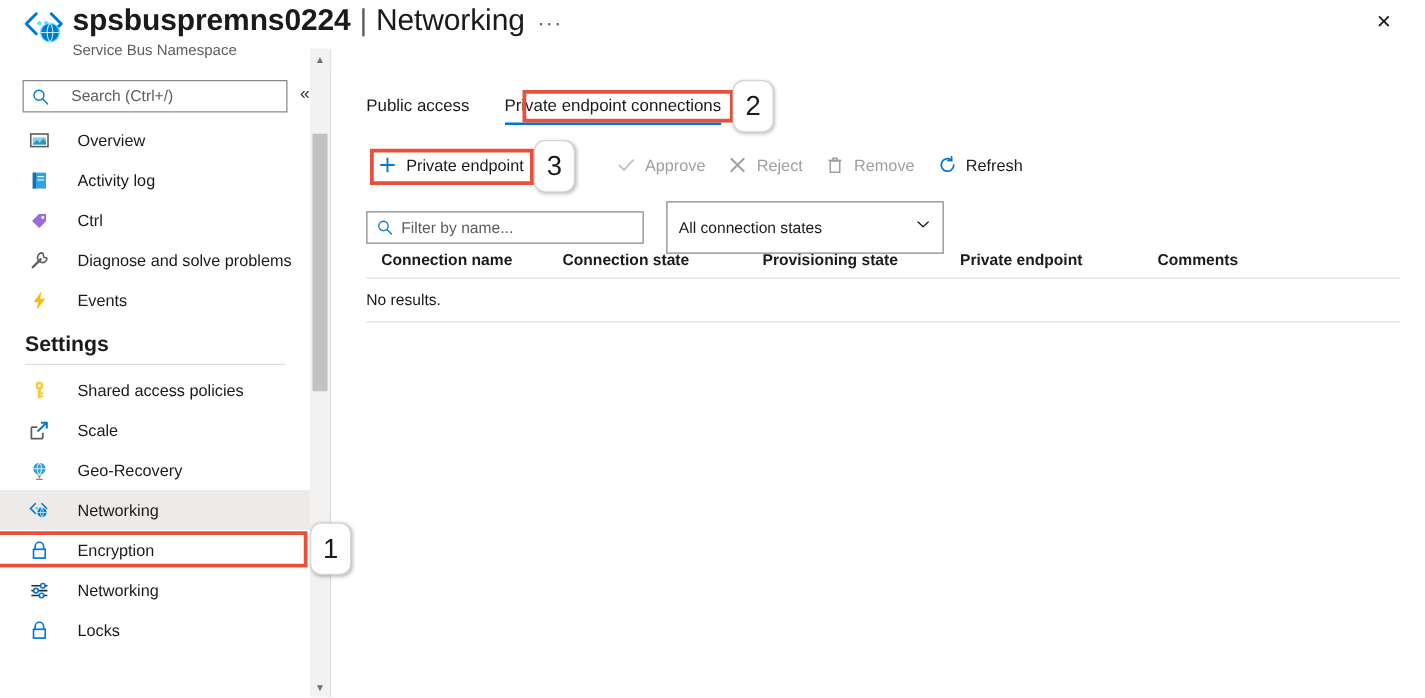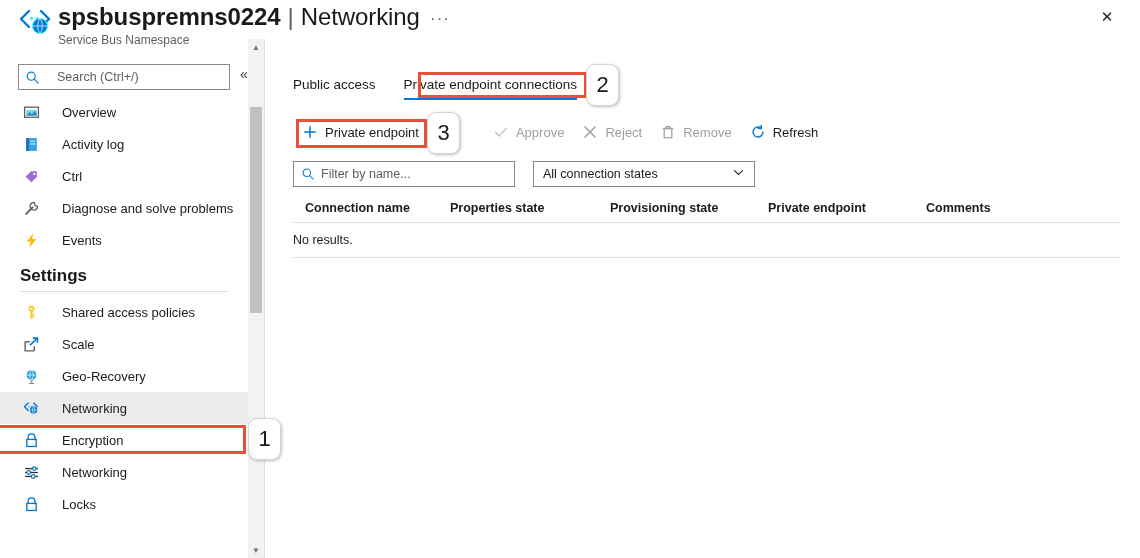--- a/index.html
+++ b/index.html
@@ -83,21 +83,21 @@
   .cmd .ctext { line-height: 1; }
 
   .filters { position: absolute; left: 28px; top: 105px; display: flex; align-items: center; }
   .filter-input {
     width: 222px; height: 26px; border: 1px solid #8a8886; background: #fff;
     display: flex; align-items: center; padding-left: 7px;
   }
   .filter-input .fi { width: 14px; height: 14px; color: #0078d4; flex: none; }
   .filter-ph { font-size: 12.5px; color: #605e5c; margin-left: 6px; }
   .state-select {
-    width: 222px; height: 26px; border: 1px solid #8a8886; background: #fff;
+    width: 222px; height: 42px; border: 1px solid #8a8886; background: #fff;
     display: flex; align-items: center; justify-content: space-between;
     padding: 0 9px 0 9px; margin-left: 18px; cursor: pointer;
   }
   .state-select .sv { font-size: 12.5px; color: #1b1a19; }
 
   .table { position: absolute; left: 28px; top: 138px; width: 830px; }
   .thead { display: flex; height: 28px; align-items: center; }
   .th { font-size: 12.5px; font-weight: 600; color: #1b1a19; white-space: nowrap; }
   .th.c0 { width: 157px; padding-left: 12px; }
   .th.c1 { width: 160px; }
@@ -393,21 +393,21 @@
           <svg viewBox="0 0 16 16" width="13" height="13">
             <path d="M3 5.6 L8 10.4 L13 5.6" fill="none" stroke="#1b1a19" stroke-width="1.3" stroke-linecap="round" stroke-linejoin="round"></path>
           </svg>
         </span>
       </div>
     </div>
 
     <div class="table">
       <div class="thead">
         <div class="th c0">Connection name</div>
-        <div class="th c1">Properties state</div>
+        <div class="th c1">Connection state</div>
         <div class="th c2">Provisioning state</div>
         <div class="th c3">Private endpoint</div>
         <div class="th c4">Comments</div>
       </div>
       <div class="trow-sep"></div>
       <div class="norows">No results.</div>
       <div class="rows-bottom"></div>
     </div>
 
   </div>

